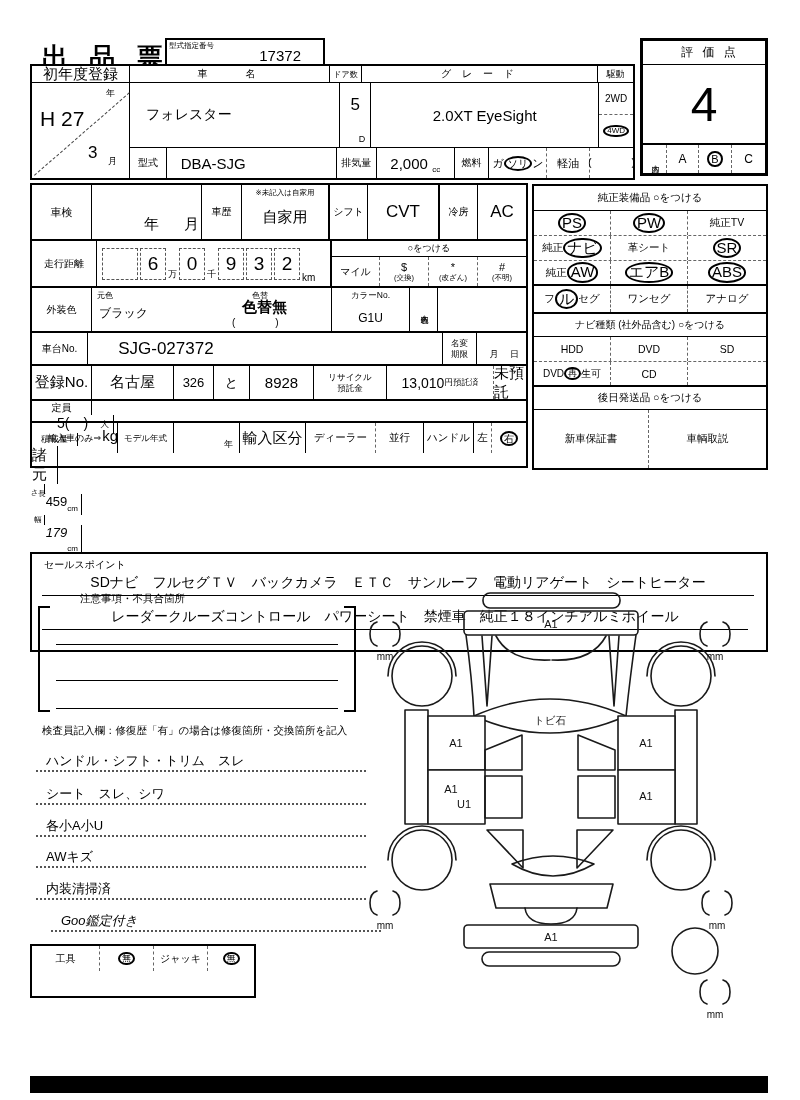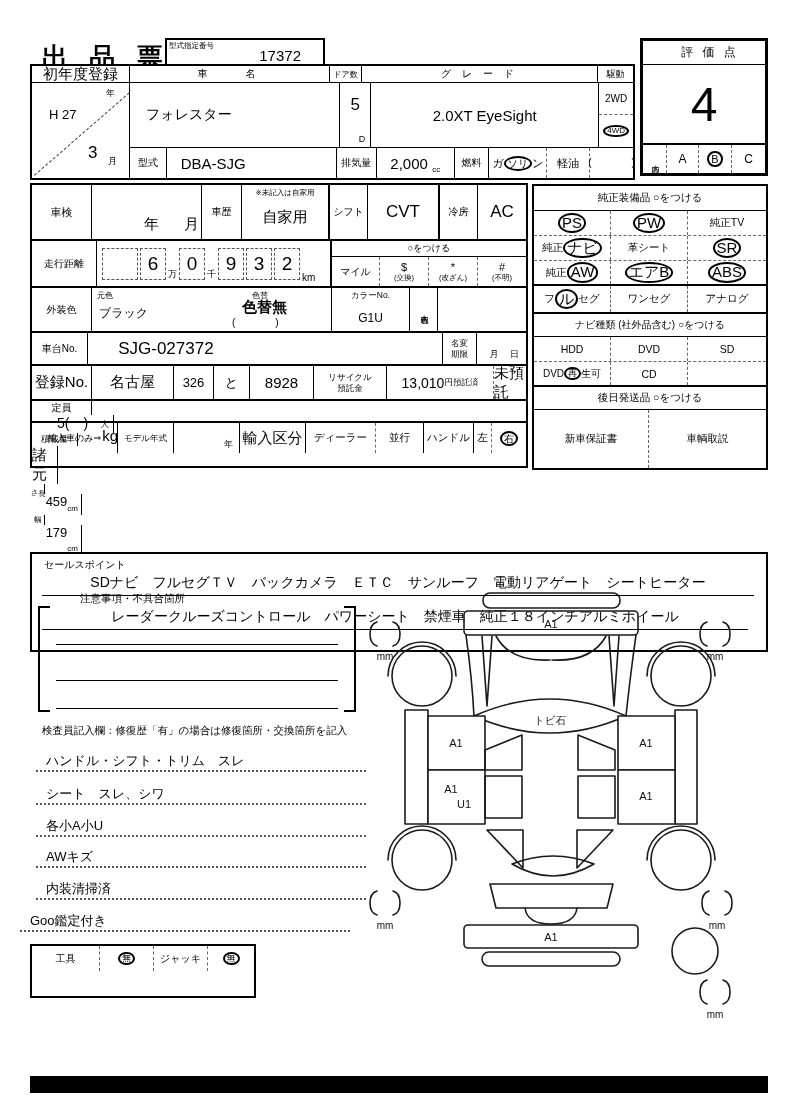--- a/index.html
+++ b/index.html
@@ -66,21 +66,21 @@
       <div class="c f12" style="width:33px;">C</div>
     </div>
   </div>
 
   <div class="bx" style="left:30px;top:64px;width:605px;height:116px;">
 
     <div class="a col" style="left:0;top:0;width:98px;height:112px;border-right:1.5px solid #000;">
       <div class="c bb15 f95" style="height:17px;">初年度登録</div>
       <div class="rel" style="flex:1;">
         <div class="a f9" style="right:14px;top:4px;">年</div>
-        <div class="a" style="left:17px;top:24px;font-size:13px;">H 27</div>
+        <div class="a" style="left:8px;top:24px;font-size:21px;">H 27</div>
         <div class="a" style="left:56px;top:60px;font-size:17px;">3</div>
         <div class="a f9" style="left:76px;top:72px;">月</div>
         <div class="diag" style="left:2px;top:92px;width:126px;transform:rotate(-41deg);"></div>
       </div>
     </div>
 
     <div class="a col" style="left:98px;top:0;width:503px;height:112px;">
       <div class="fx" style="height:17px;">
         <div class="c br15 bb1 f10" style="width:200px;letter-spacing:6px;">車　　名</div>
         <div class="c br15 bb1 f8" style="width:32px;">ドア数</div>
@@ -227,21 +227,21 @@
         <div class="a f95" style="right:6px;bottom:2px;">kg</div>
       </div>
       <div class="c br1 f95" style="width:26px;">諸元</div>
       <div class="c br1 vr f7" style="width:13px;">長さ</div>
       <div class="br1 rel" style="width:50px;">
         <div class="c f13" style="height:100%;padding-bottom:6px;">459</div>
         <div class="a f8" style="right:3px;bottom:2px;">cm</div>
       </div>
       <div class="c br1 f7" style="width:13px;">幅</div>
       <div class="br1 rel" style="width:50px;">
-        <div class="c f13" style="height:100%;padding-bottom:15px;">179</div>
+        <div class="c f13" style="height:100%;padding-bottom:15px;font-style:italic;">179</div>
         <div class="a f8" style="right:3px;bottom:2px;">cm</div>
       </div>
       <div class="c br1 vr f7" style="width:13px;">高さ</div>
       <div class="rel" style="width:47px;">
         <div class="c f13" style="height:100%;padding-bottom:6px;">173</div>
         <div class="a f8" style="right:3px;bottom:2px;">cm</div>
       </div>
     </div>
 
     <div class="fx" style="height:30px;">
@@ -341,21 +341,21 @@
   <div class="a" style="left:56px;top:644px;width:282px;border-top:1.5px solid #000;"></div>
   <div class="a" style="left:56px;top:680px;width:282px;border-top:1.5px solid #000;"></div>
   <div class="a" style="left:56px;top:708px;width:282px;border-top:1.5px solid #000;"></div>
 
   <div class="a f105" style="left:42px;top:724px;">検査員記入欄：修復歴「有」の場合は修復箇所・交換箇所を記入</div>
   <div class="a dotline f13" style="left:36px;top:746px;width:330px;height:26px;padding-left:10px;display:flex;align-items:flex-end;">ハンドル・シフト・トリム　スレ</div>
   <div class="a dotline f13" style="left:36px;top:779px;width:330px;height:26px;padding-left:10px;display:flex;align-items:flex-end;">シート　スレ、シワ</div>
   <div class="a dotline f13" style="left:36px;top:811px;width:330px;height:26px;padding-left:10px;display:flex;align-items:flex-end;">各小A小U</div>
   <div class="a dotline f13" style="left:36px;top:842px;width:330px;height:26px;padding-left:10px;display:flex;align-items:flex-end;">AWキズ</div>
   <div class="a dotline f13" style="left:36px;top:874px;width:330px;height:26px;padding-left:10px;display:flex;align-items:flex-end;">内装清掃済</div>
-  <div class="a dotline f13" style="left:20px;top:906px;width:330px;height:26px;padding-left:10px;display:flex;align-items:flex-end;">Goo鑑定付き</div>
+  <div class="a dotline f13" style="left:51px;top:906px;width:330px;height:26px;padding-left:10px;display:flex;align-items:flex-end;font-style:italic;">Goo鑑定付き</div>
 
   <div class="bx col" style="left:30px;top:944px;width:226px;height:54px;">
     <div class="fx" style="height:25px;">
       <div class="c brd f10" style="width:68px;">工具</div>
       <div class="c brd" style="width:54px;">
           <span class="ci-s f9">無</span>
         </div>
       <div class="c brd f10" style="width:54px;">ジャッキ</div>
       <div class="c" style="width:46px;">
           <span class="ci-s f9">無</span>

